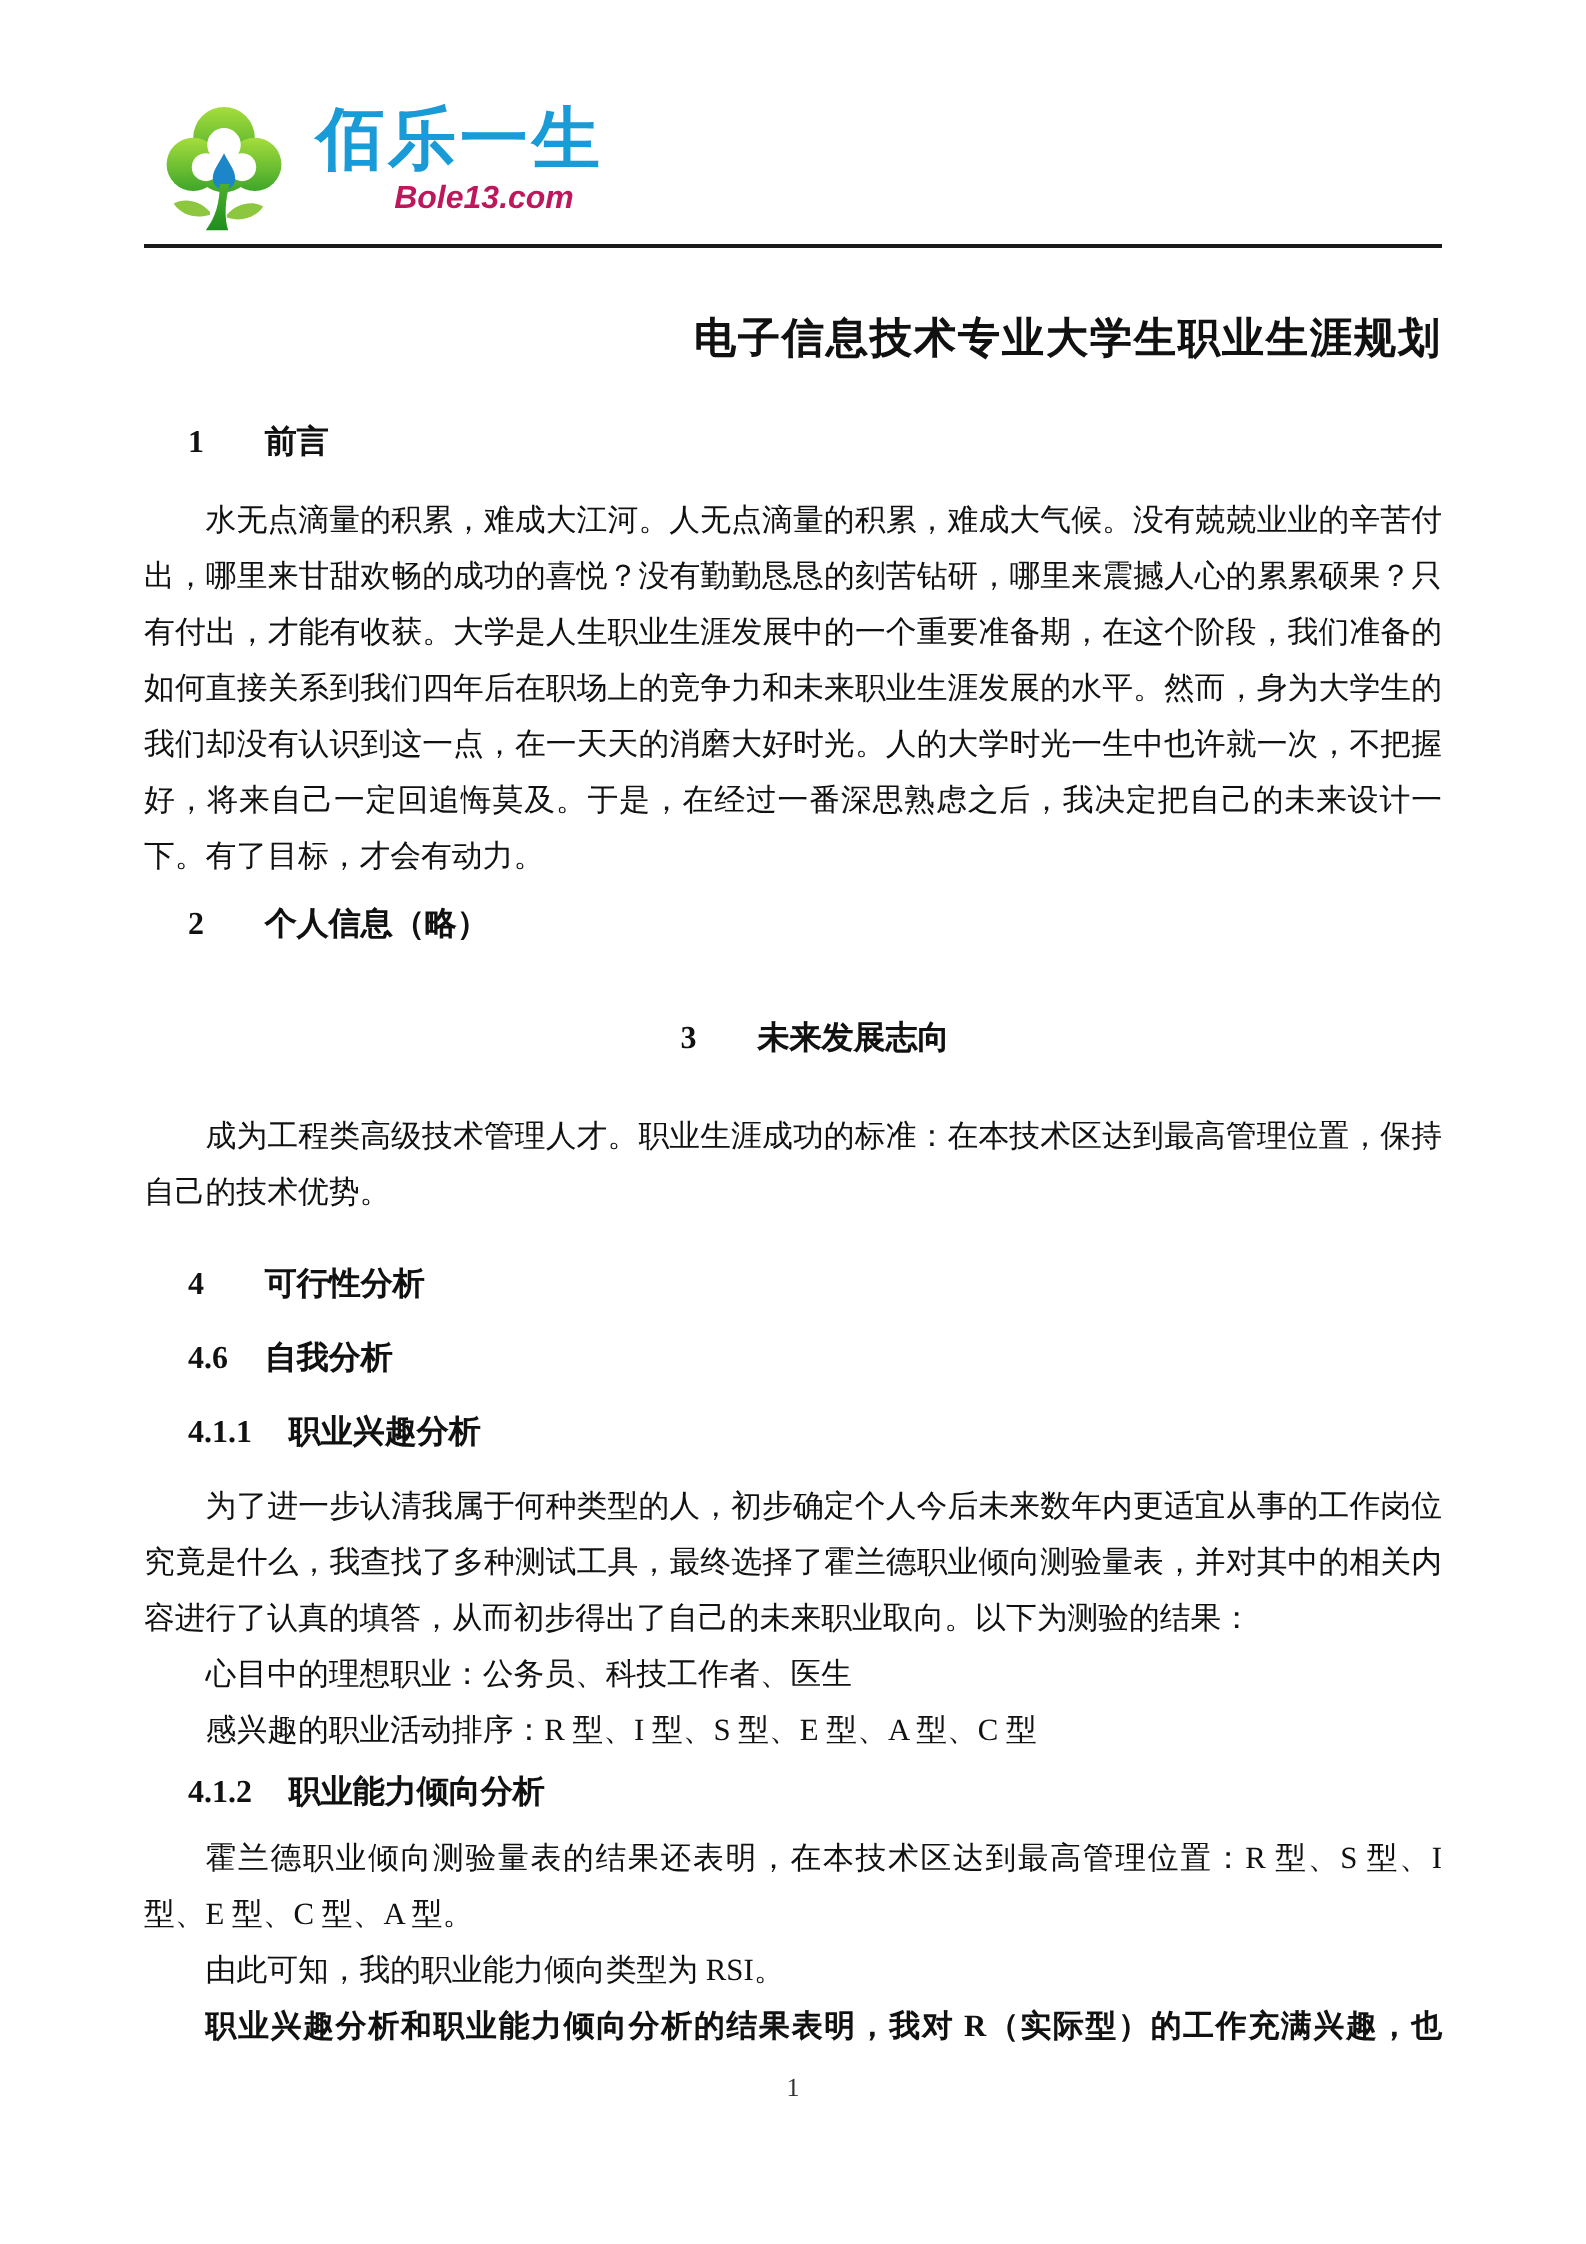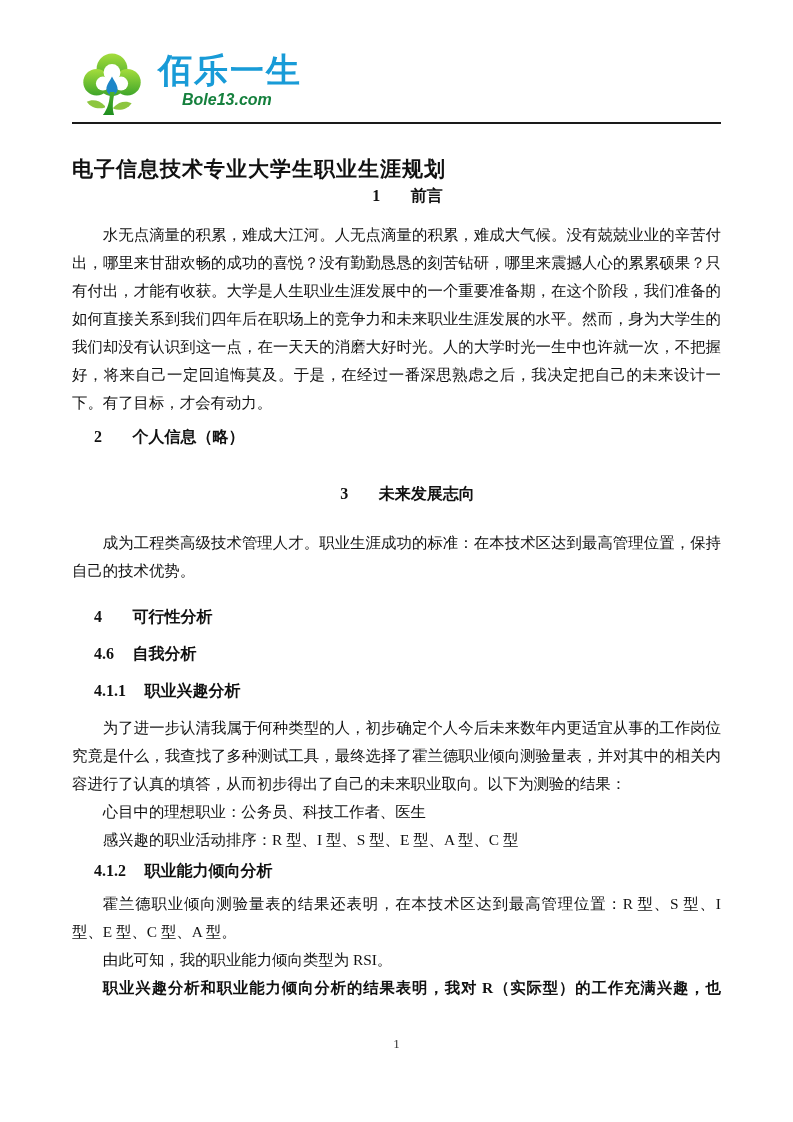--- a/index.html
+++ b/index.html
@@ -8,61 +8,61 @@
     width: 793px;
     height: 1122px;
     background: #ffffff;
     overflow: hidden;
     font-family: "Liberation Serif", "DejaVu Serif", serif;
     color: #111;
   }
 
   
   .letterhead { padding: 50px 72px 0 72px; }
-  .logo-row { display: flex; align-items: flex-start; height: 70px; }
+  .logo-row { display: flex; align-items: flex-start; height: 70px; text-align: center; }
   .tree-icon { width: 80px; height: 70px; flex: 0 0 auto; }
   .logo-text { margin-left: 6px; font-family: "Liberation Sans", "DejaVu Sans", sans-serif; }
   .brand-name {
     font-size: 34px;
     font-weight: bold;
     letter-spacing: 2px;
     line-height: 40px;
     color: #189bd7;
   }
   .brand-domain {
     font-size: 16px;
     font-weight: bold;
     font-style: italic;
-    color: #15803d;
+    color: #be185d;
     margin-left: 24px;
     line-height: 20px;
   }
   .header-divider { height: 2px; background: #1a1a1a; margin-top: 2px; }
 
   
   .doc-title {
     margin: 30px 72px 0 72px;
-    text-align: left;
+    text-align: right;
     font-size: 21px;
     font-weight: bold;
     letter-spacing: 1px;
     line-height: 30px;
   }
 
   
   .content { padding: 0 72px; }
   .sec-heading {
     margin: 0;
     padding-left: 22px;
     font-size: 16px;
     font-weight: bold;
     line-height: 23px;
   }
   .sec-heading .num { margin-right: 1.15em; }
-  .h-s1 { margin-bottom: 14px; text-align: center; }
+  .h-s1 { margin-top: 26px; margin-bottom: 14px; }
   .h-s1 .num { margin-right: 1.9em; }
   .h-s2 { margin-top: 8px; }
   .h-s2 .num { margin-right: 1.9em; }
   .h-s3 { margin-top: 34px; margin-bottom: 24px; text-align: center; }
   .h-s3 .num { margin-right: 1.9em; }
   .h-s4 { margin-top: 20px; }
   .h-s4 .num { margin-right: 1.9em; }
   .h-s5 { margin-top: 14px; }
   .h-s6 { margin-top: 14px; margin-bottom: 12px; }
   .h-s7 { margin-top: 5px; margin-bottom: 8px; }

